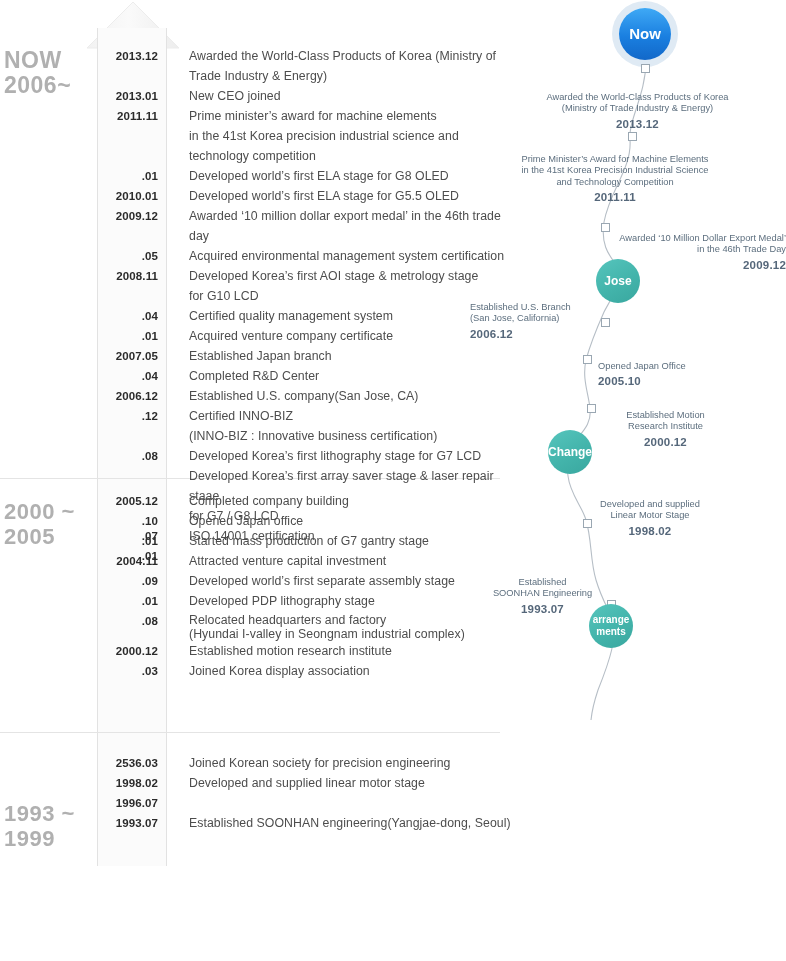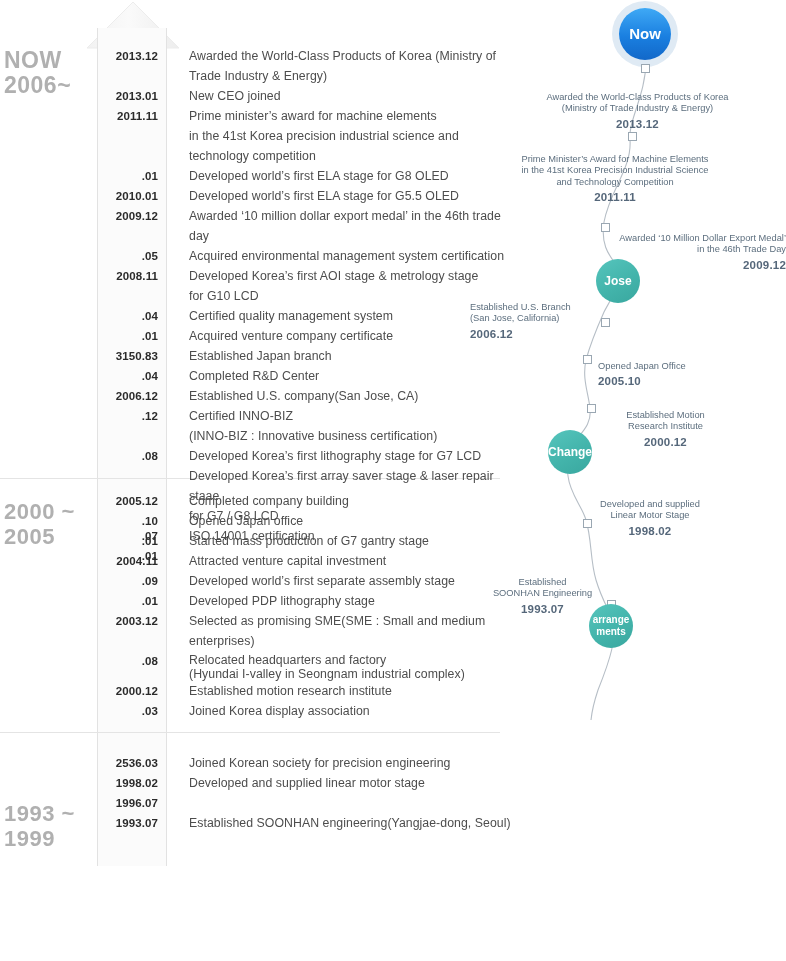--- a/index.html
+++ b/index.html
@@ -171,21 +171,21 @@
         </div>
       <div class="row">
           <span class="date">.04</span>
           <span class="desc">Certified quality management system</span>
         </div>
       <div class="row">
           <span class="date">.01</span>
           <span class="desc">Acquired venture company certificate</span>
         </div>
       <div class="row">
-          <span class="date">3150.83</span>
+          <span class="date">2007.05</span>
           <span class="desc">Established Japan branch</span>
         </div>
       <div class="row">
           <span class="date">.04</span>
           <span class="desc">Completed R&amp;D Center</span>
         </div>
       <div class="row">
           <span class="date">2006.12</span>
           <span class="desc">Established U.S. company(San Jose, CA)</span>
         </div>
@@ -233,24 +233,20 @@
           <span class="date">2004.11</span>
           <span class="desc">Attracted venture capital investment</span>
         </div>
       <div class="row">
           <span class="date">.09</span>
           <span class="desc">Developed world’s first separate assembly stage</span>
         </div>
       <div class="row">
           <span class="date">.01</span>
           <span class="desc">Developed PDP lithography stage</span>
-        </div>
-      <div class="row">
-          <span class="date">2003.12</span>
-          <span class="desc">Selected as promising SME(SME : Small and medium enterprises)</span>
         </div>
       <div class="row tight">
           <span class="date">.08</span>
           <span class="desc">Relocated headquarters and factory
 (Hyundai I-valley in Seongnam industrial complex)</span>
         </div>
       <div class="row">
           <span class="date">2000.12</span>
           <span class="desc">Established motion research institute</span>
         </div>

